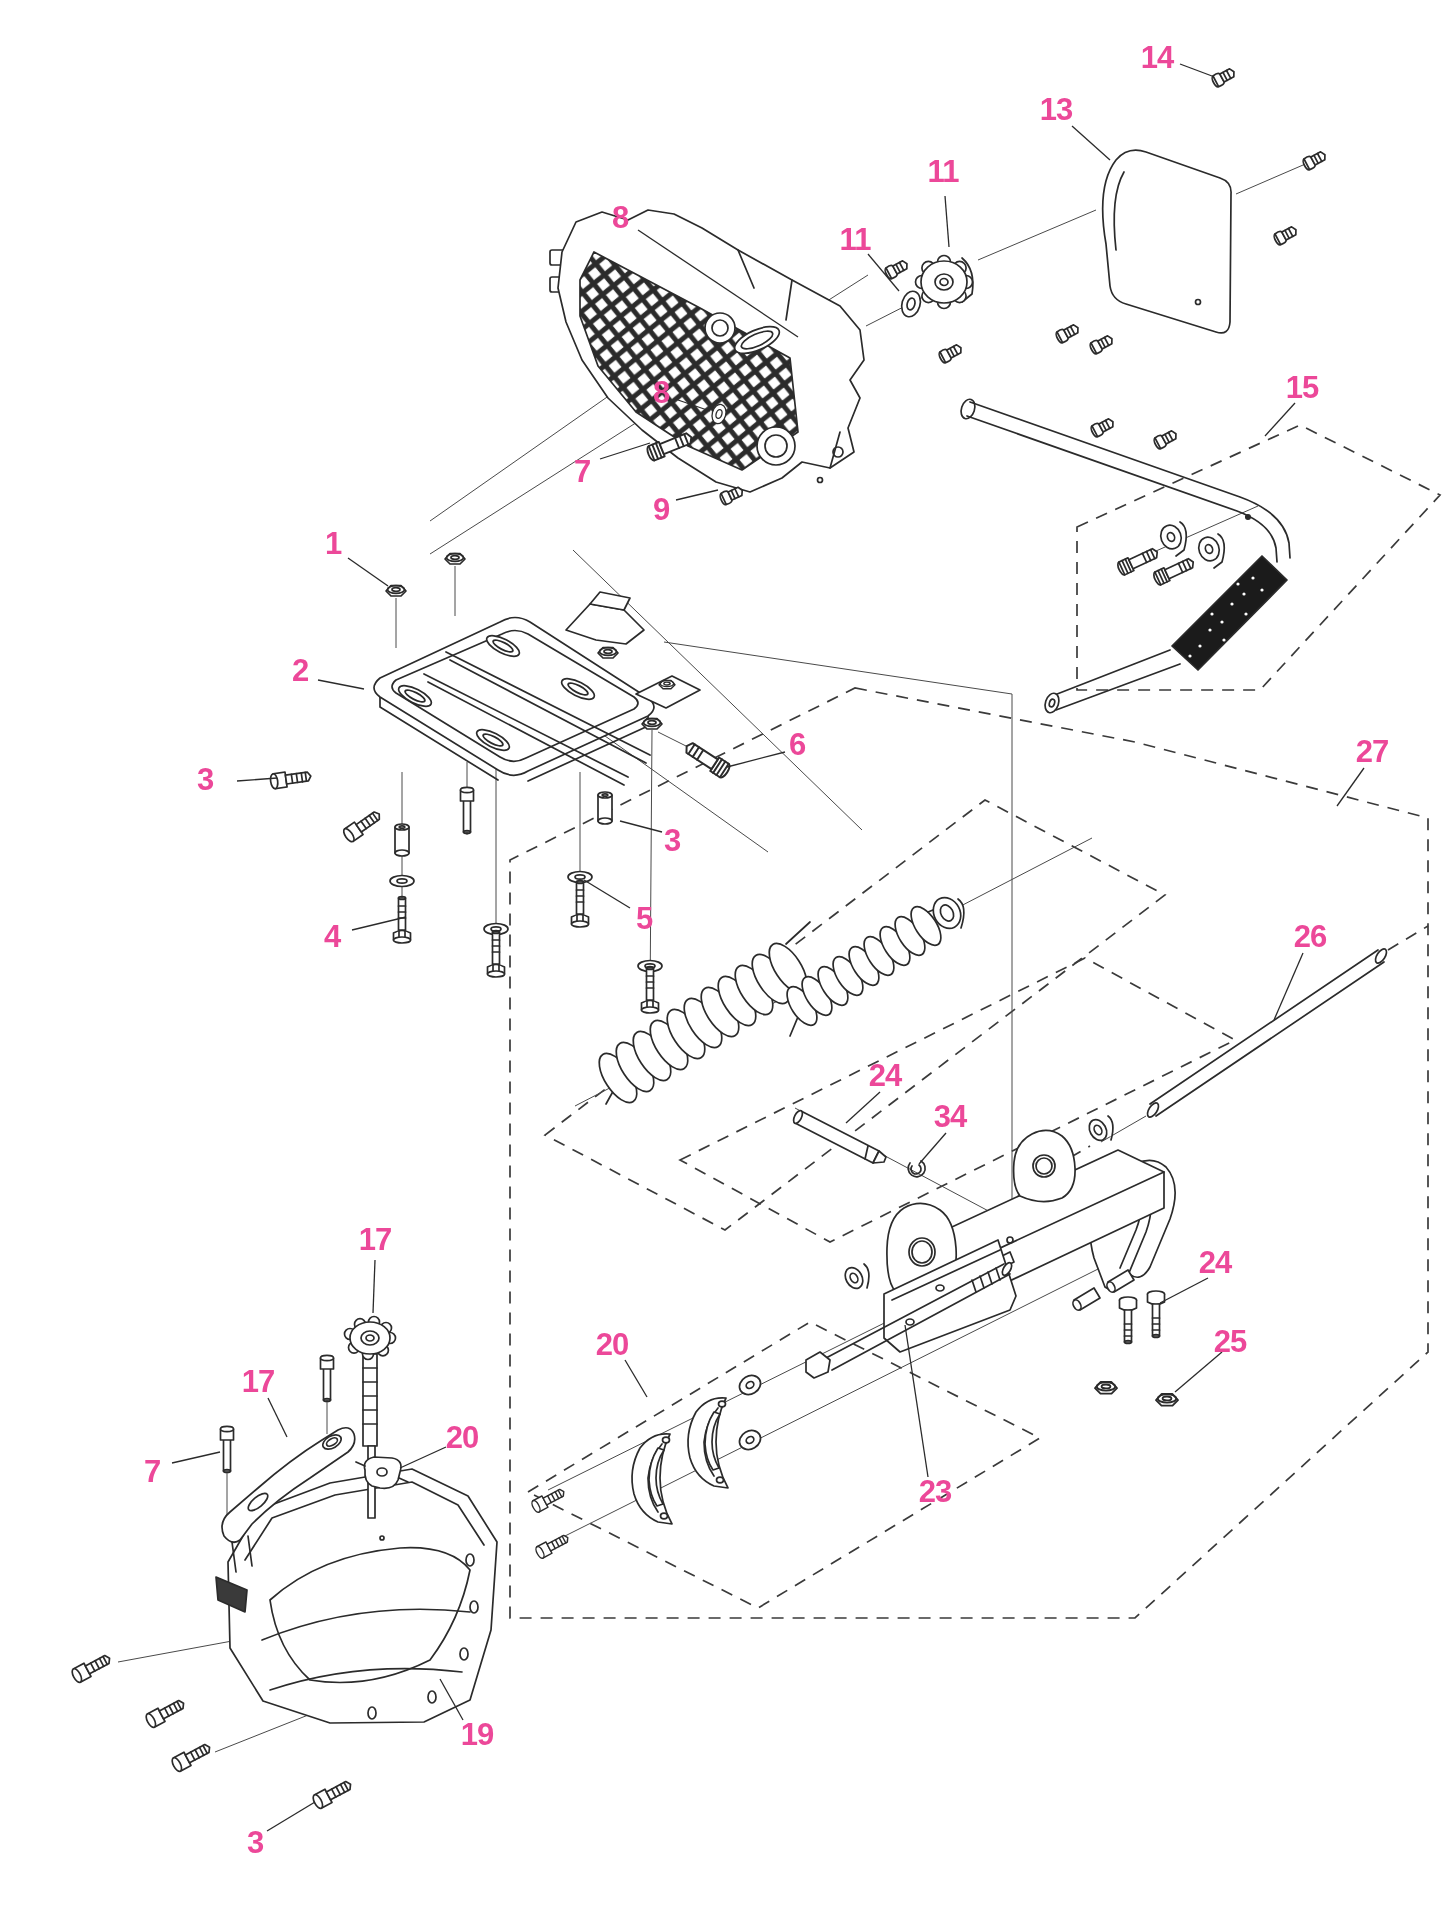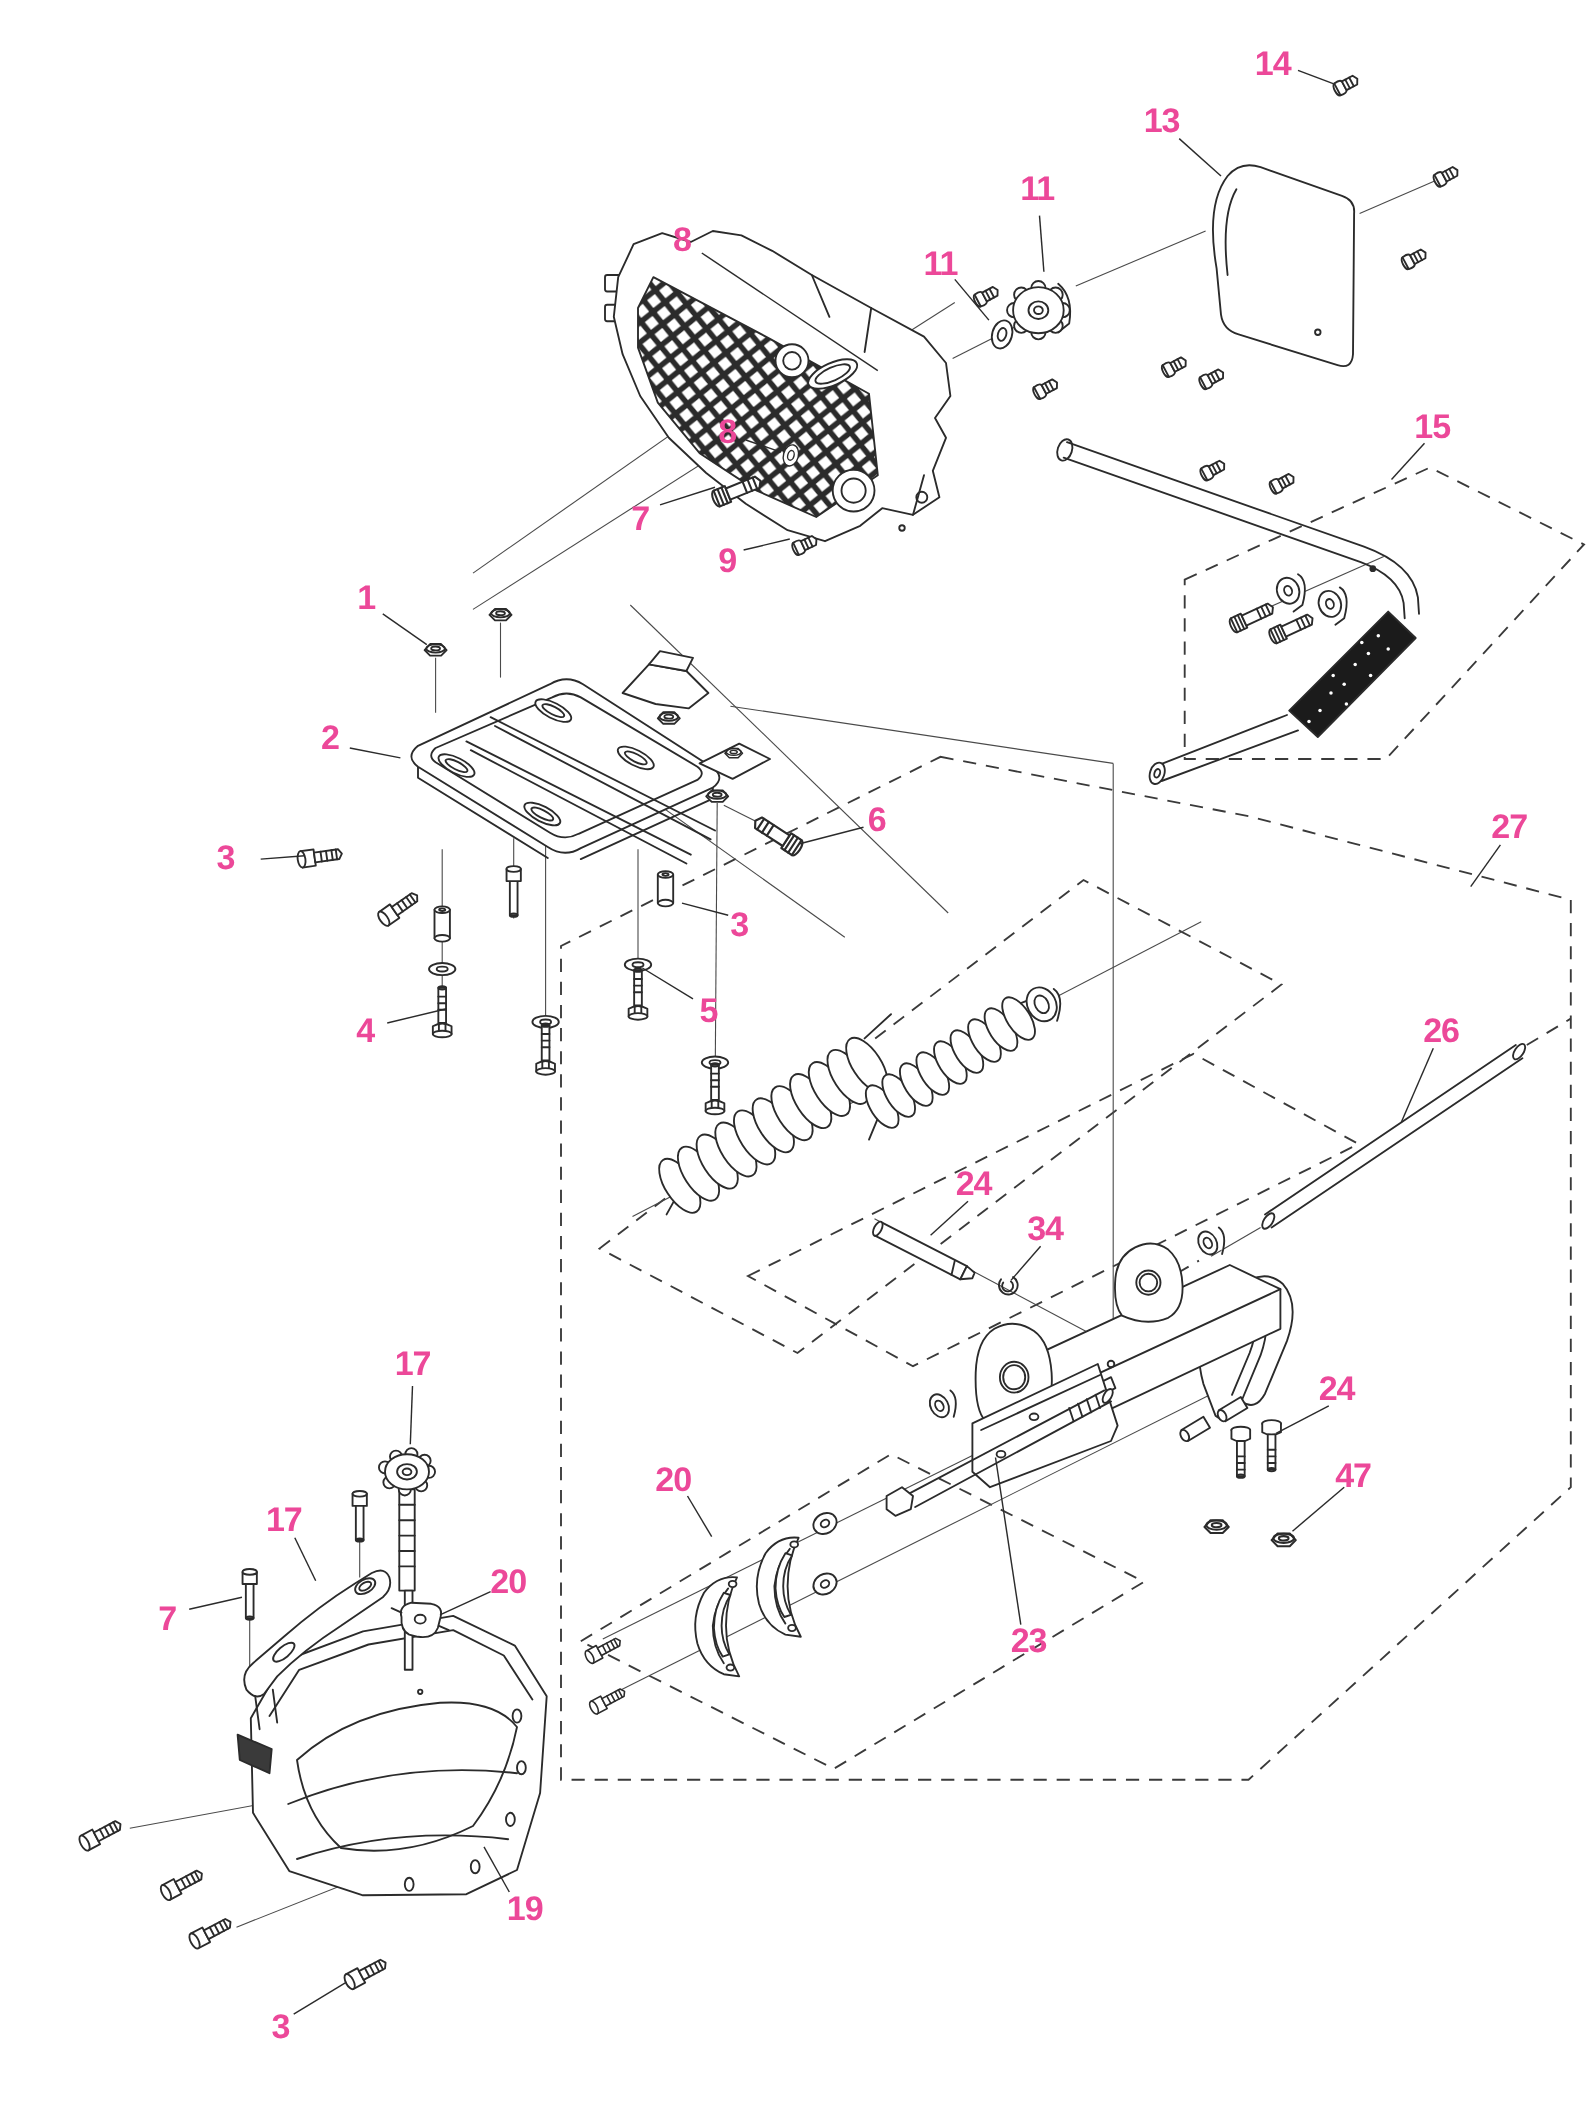--- a/index.html
+++ b/index.html
@@ -515,17 +515,17 @@
 <div class="callout" style="left:1302px;top:388px">15</div>
 <div class="callout" style="left:258px;top:1382px">17</div>
 <div class="callout" style="left:375px;top:1240px">17</div>
 <div class="callout" style="left:462px;top:1438px">20</div>
 <div class="callout" style="left:477px;top:1735px">19</div>
 <div class="callout" style="left:612px;top:1345px">20</div>
 <div class="callout" style="left:885px;top:1076px">24</div>
 <div class="callout" style="left:950px;top:1117px">34</div>
 <div class="callout" style="left:935px;top:1492px">23</div>
 <div class="callout" style="left:1215px;top:1263px">24</div>
-<div class="callout" style="left:1230px;top:1342px">47</div>
+<div class="callout" style="left:1230px;top:1342px">25</div>
 <div class="callout" style="left:1310px;top:937px">26</div>
 <div class="callout" style="left:1372px;top:752px">27</div>
 
 </div>
 
 </body></html>

